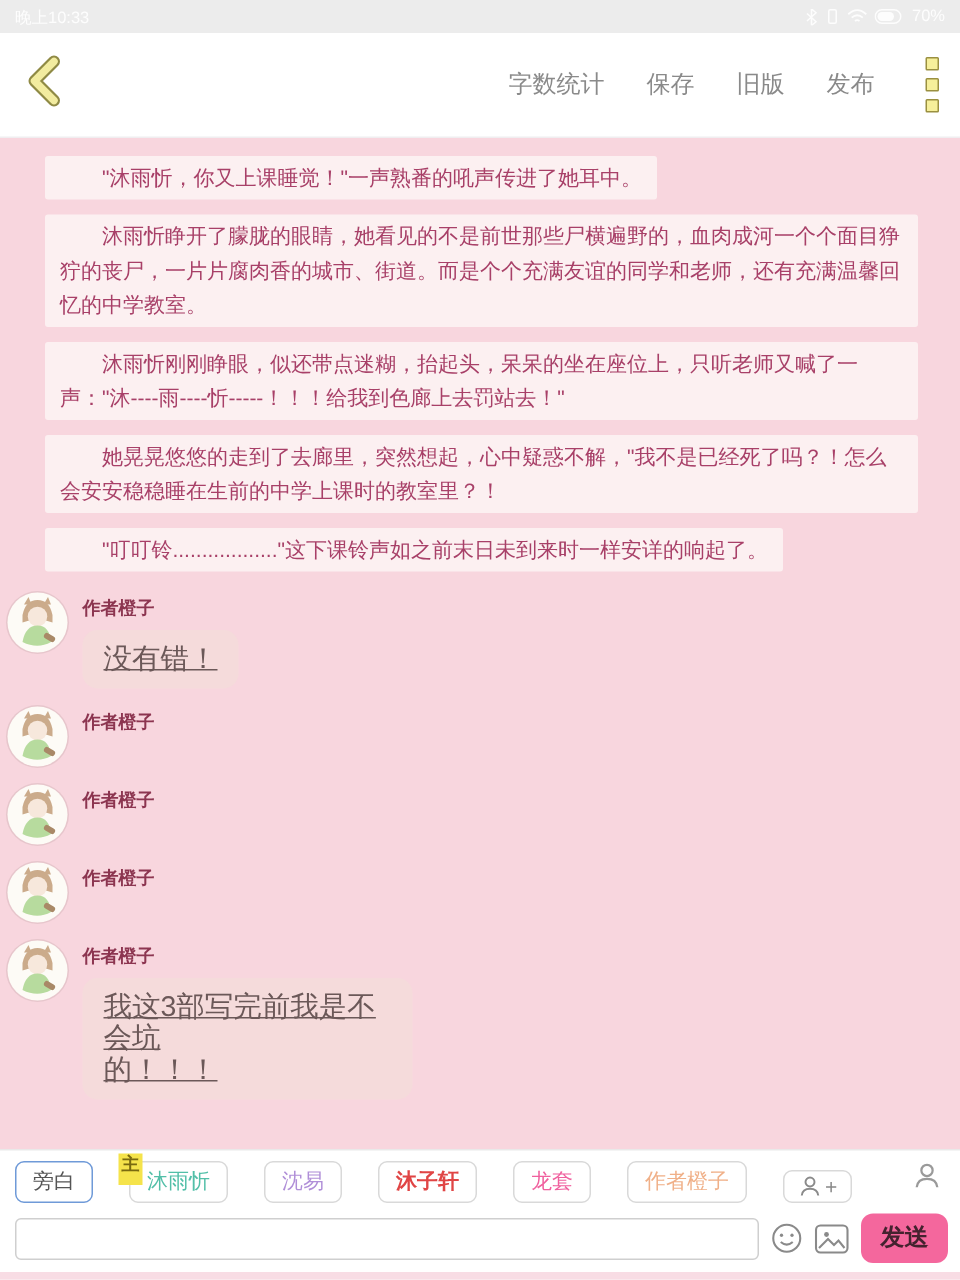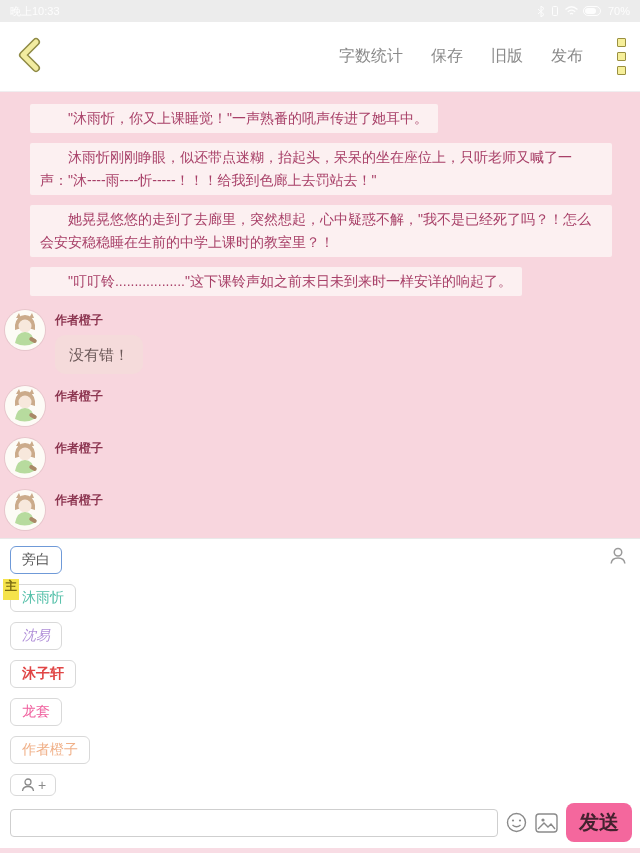--- a/index.html
+++ b/index.html
@@ -21,39 +21,39 @@
   
   .content { flex:1; overflow:hidden; padding:12px 0 0 0; }
   .chapter-title { color:#73293f; font-weight:bold; font-size:13.5px; padding:2px 8px 10px 8px; }
   .para { background:var(--paragraph-bg); color:var(--paragraph-text); font-size:14px; line-height:23px; padding:3px 10px; margin:0 28px 10px 30px; border-radius:2px; text-indent:2em; }
   .para.fit { width:fit-content; max-width:582px; }
 
   .msg { display:flex; align-items:flex-start; padding:4px 10px 8px 5px; }
   .avatar { width:40px; height:40px; border-radius:50%; overflow:hidden; flex:none; background:#fdfbf6; box-shadow:0 0 0 1px rgba(180,150,150,.25); }
   .msg-body { margin-left:10px; }
   .msg-author { color:var(--name-text); font-size:12px; font-weight:bold; padding-top:2px; }
-  .bubble { margin-top:6px; background:var(--bubble-bg); color:#6b5858; font-size:15px; line-height:21px; padding:9px 14px; border-radius:10px; width:fit-content; max-width:220px; white-space:pre-line; }
+  .bubble { margin-top:6px; background:var(--bubble-bg); color:#6b5858; font-size:19px; line-height:21px; padding:9px 14px; border-radius:10px; width:fit-content; max-width:220px; white-space:pre-line;text-decoration:underline; }
 
   
   .composer { flex:none; background:#ffffff; border-top:1px solid #e9e9e9; }
-  .tabs-row { display:flex; align-items:flex-start; gap:10px; padding:7px 10px 4px 10px; position:relative;flex-direction:column; }
+  .tabs-row { display:flex; align-items:flex-end; gap:24px; padding:7px 10px 4px 10px; position:relative; }
   .tab { background:#fff; border:1px solid #d9d9d9; border-radius:6px; padding:4px 11px; font-size:14px; cursor:pointer; position:relative; white-space:nowrap; }
   .tab.selected { border:1.5px solid #6f9ad8; color:#555; }
   .tab.c1 { color:var(--tab-muyuxin); }
-  .tab.c2 { color:var(--tab-shenyi);font-style:italic; }
+  .tab.c2 { color:var(--tab-shenyi); }
   .tab.c3 { color:var(--tab-muzixuan); font-weight:bold; }
   .tab.c4 { color:var(--tab-longtao); font-weight:normal; }
   .tab.c5 { color:var(--tab-zuozhechengzi); }
   .lead-badge { position:absolute; top:-6px; left:-8px; background:var(--badge-yellow); color:#7a6a10; font-size:12px; font-weight:bold; padding:1px 2px 8px 2px; line-height:12px; }
   .add-tab { background:#fff; border:1px solid #d9d9d9; border-radius:6px; padding:2px 9px; display:flex; align-items:center; gap:2px; color:#8a8a8a; font-size:14px; cursor:pointer; }
   .char-right-btn { position:absolute; right:12px; top:7px; cursor:pointer; }
   .input-row { display:flex; align-items:center; padding:3px 8px 6px 10px; gap:8px; }
   .msg-input { flex:1; height:28px; border:1px solid #cfcfcf; border-radius:4px; background:#fff; padding:0 8px; font-size:14px; font-family:inherit; }
   .icon-btn { background:none; border:none; cursor:pointer; display:flex; align-items:center; }
-  .send-btn { background:var(--accent-pink); border:none; border-radius:8px; color:#44222f; font-weight:bold; font-size:20px; padding:6px 13px; font-family:inherit; cursor:pointer; }
+  .send-btn { background:var(--accent-pink); border:none; border-radius:8px; color:#44222f; font-weight:bold; font-size:16px; padding:6px 13px; font-family:inherit; cursor:pointer; }
   .bottom-strip { height:5px; background:#f8dce4; }
 </style>
 </head>
 <body>
 
 <svg width="0" height="0" style="position:absolute">
   <defs>
     <g id="avatar-art">
       <circle cx="20" cy="20" r="19.5" fill="#fdfbf6"></circle>
       <path d="M10 15 Q12 5 20 5 Q28 5 30 15 L30 20 Q20 16 10 20 Z" fill="#cbab8b"></path>
@@ -103,20 +103,21 @@
     <span class="menu-icon">
         <span></span>
         <span></span>
         <span></span>
       </span>
   </div>
 
   <div class="content">
 
     <div class="para fit">"沐雨忻，你又上课睡觉！"一声熟番的吼声传进了她耳中。</div>
+    <div class="para">沐雨忻睁开了朦胧的眼睛，她看见的不是前世那些尸横遍野的，血肉成河一个个面目狰狞的丧尸，一片片腐肉香的城市、街道。而是个个充满友谊的同学和老师，还有充满温馨回忆的中学教室。</div>
     <div class="para">沐雨忻刚刚睁眼，似还带点迷糊，抬起头，呆呆的坐在座位上，只听老师又喊了一声："沐----雨----忻-----！！！给我到色廊上去罚站去！"</div>
     <div class="para">她晃晃悠悠的走到了去廊里，突然想起，心中疑惑不解，"我不是已经死了吗？！怎么会安安稳稳睡在生前的中学上课时的教室里？！</div>
     <div class="para fit">"叮叮铃.................."这下课铃声如之前末日未到来时一样安详的响起了。</div>
 
     <div class="msg">
       <span class="avatar"><svg width="40" height="40" viewBox="0 0 40 40">
             <use href="#avatar-art"></use>
           </svg></span>
       <span class="msg-body">
         <div class="msg-author">作者橙子</div>

